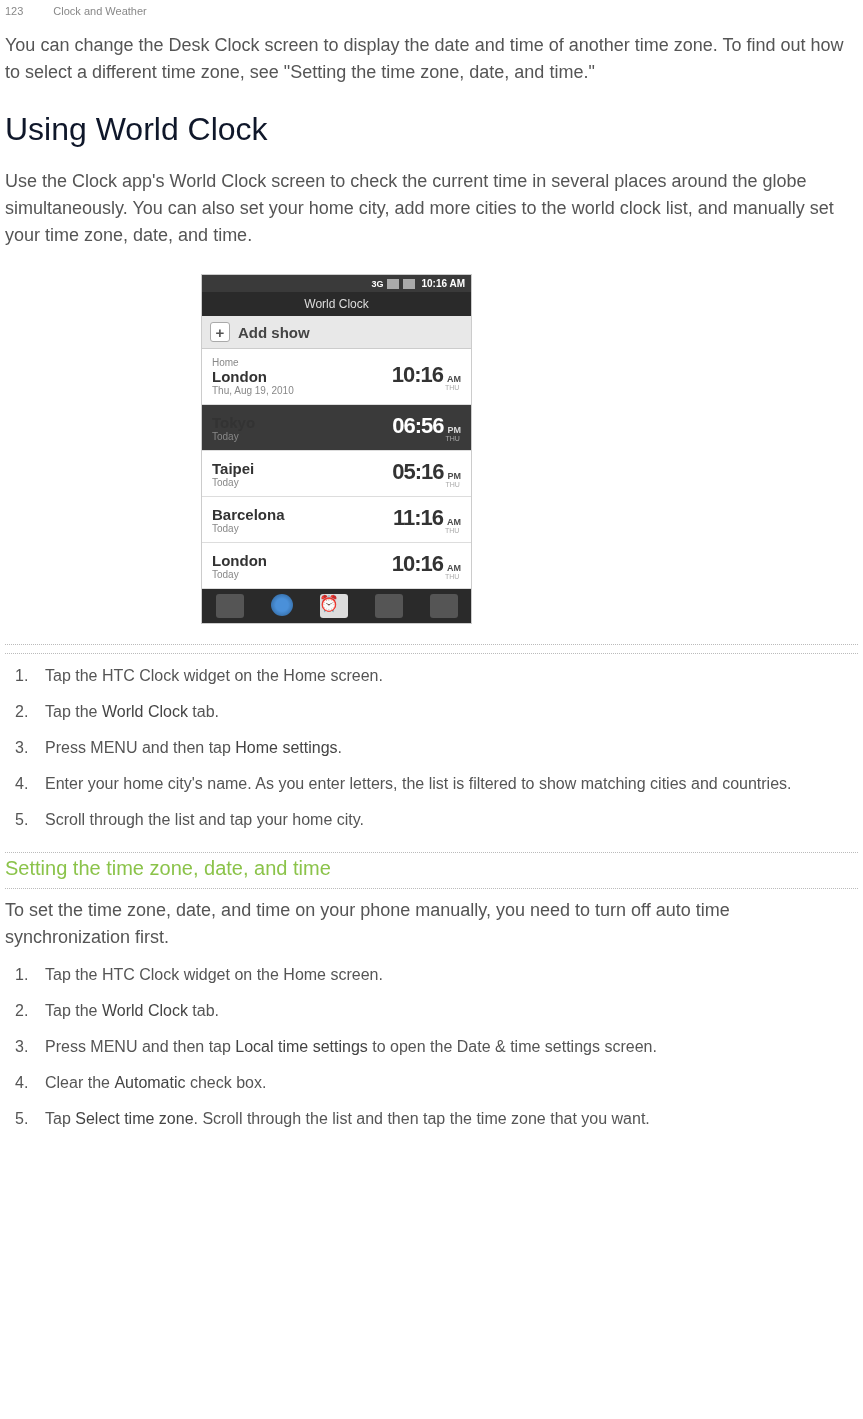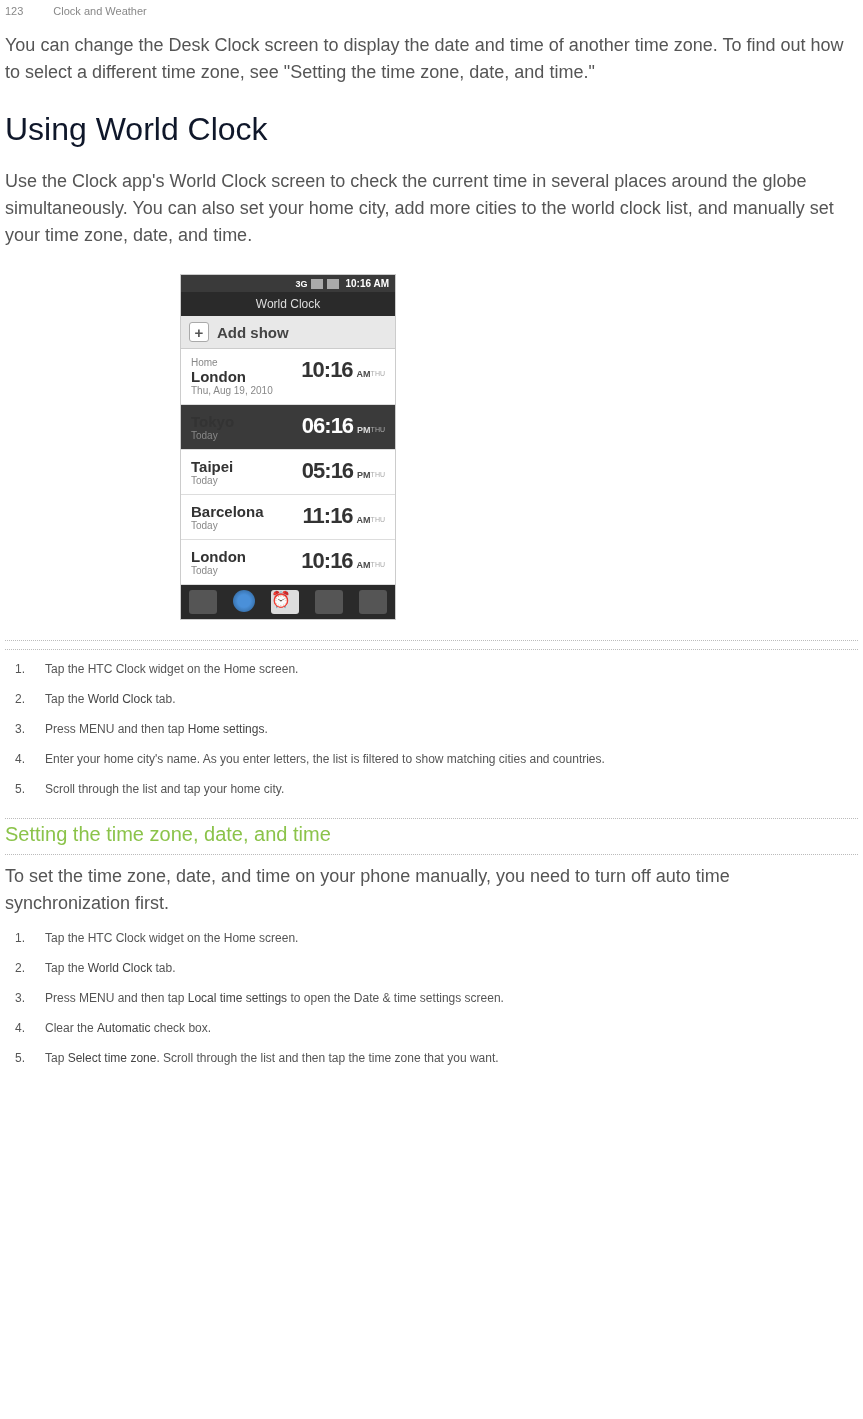--- a/index.html
+++ b/index.html
@@ -39,22 +39,23 @@
       font-weight: 300;
       color: #0f172a;
       margin-bottom: 20px;
     }
     .screenshot-container {
       display: flex;
       justify-content: flex-start;
       margin: 10px 0 20px 175px;
     }
     .screenshot {
-      width: 216px;
+      width: 271px;
       border: 1px solid #ccc;
+      margin-left: 21px;
     }
     .status-bar {
       background: #3a3a3a;
       color: #fff;
       display: flex;
       justify-content: flex-end;
       align-items: center;
       padding: 3px 6px;
       font-size: 10px;
       font-weight: bold;
@@ -96,20 +97,21 @@
       display: flex;
       align-items: center;
       justify-content: center;
       margin-right: 8px;
       font-weight: bold;
       color: #555;
     }
     .city-row {
       display: flex;
       justify-content: space-between;
+      align-items: center;
       padding: 8px 10px;
       border-bottom: 1px solid #ddd;
       background: #fff;
     }
     .city-left .label {
       font-size: 10px;
       color: #888;
     }
     .city-left .city-name {
       font-size: 15px;
@@ -181,39 +183,39 @@
     }
     .ordered-list {
       list-style: none;
       counter-reset: item;
       padding-left: 25px;
       margin-top: 10px;
     }
     .ordered-list li {
       counter-increment: item;
       position: relative;
-      font-size: 12px;
+      font-size: 16px;
       line-height: 1.5;
       color: #555;
       margin-bottom: 12px;
       padding-left: 15px;
     }
     .ordered-list li::before {
       content: counter(item) ".";
       position: absolute;
       left: -15px;
       font-weight: 400;
     }
     .semibold {
       font-weight: 400;
       color: #444;
     }
     .ampm-stack {
       display: flex;
-      flex-direction: row;
+      flex-direction: column;
       margin-left: 2px;
     }
   </style>
 </head>
 <body>
 
 <div class="page-header">
   <span class="page-num">123</span>
   <span>Clock and Weather</span>
 </div>
@@ -254,21 +256,21 @@
                 <span class="time-day">THU</span>
               </div>
             </div>
           </div>
           <div class="city-row dark">
             <div class="city-left">
               <div class="city-name">Tokyo</div>
               <div class="date">Today</div>
             </div>
             <div class="city-time">
-              <span class="time-digits">06:16</span>
+              <span class="time-digits">06:56</span>
               <div class="ampm-stack">
                 <span class="time-ampm">PM</span>
                 <span class="time-day">THU</span>
               </div>
             </div>
           </div>
           <div class="city-row">
             <div class="city-left">
               <div class="city-name">Taipei</div>
               <div class="date">Today</div>

